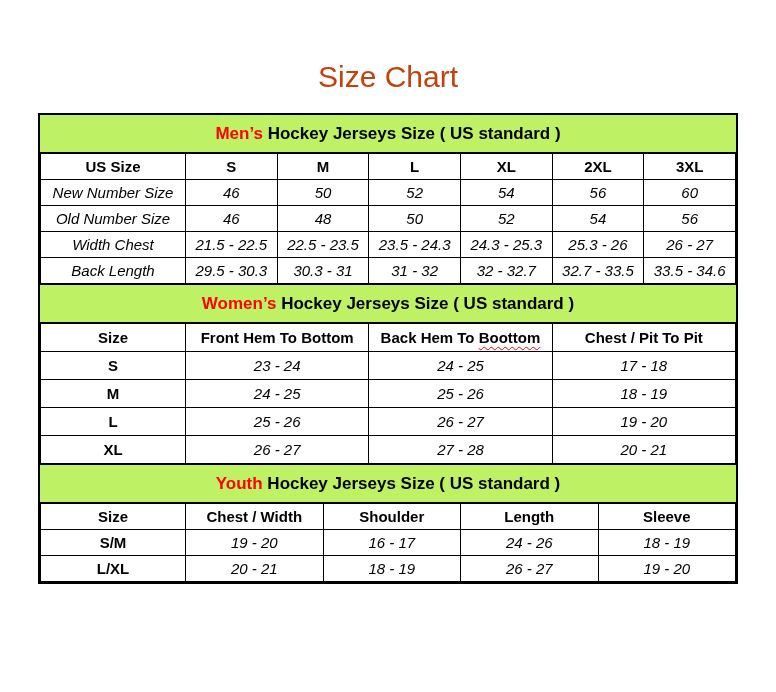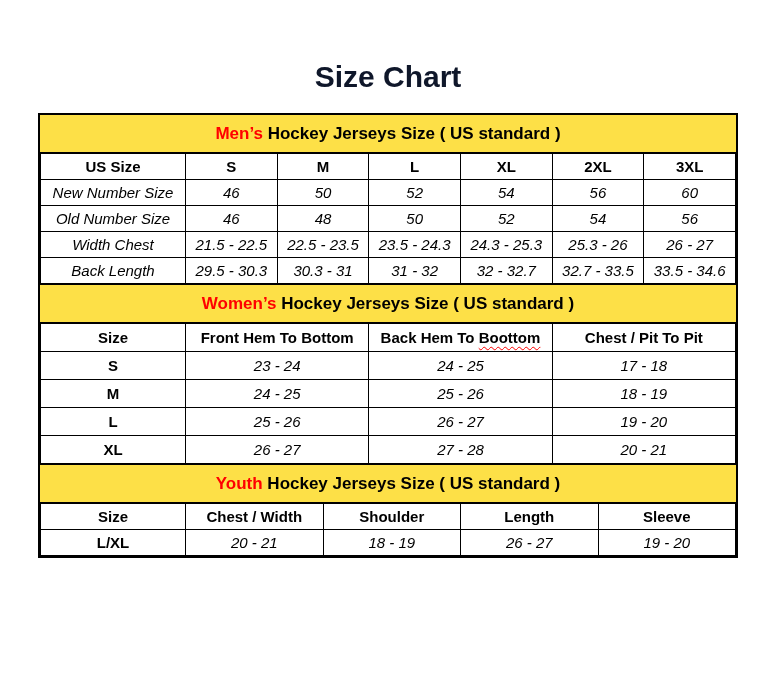--- a/index.html
+++ b/index.html
@@ -7,32 +7,32 @@
     margin: 0; padding: 0;
     width: 776px; height: 692px;
     background: #ffffff;
     font-family: "Liberation Sans", sans-serif;
     color: #000000;
   }
   .title {
     margin: 60px 0 0 0;
     text-align: center;
     font-size: 30px;
-    font-weight: 700;
-    color: #0f172a;
+    font-weight: 400;
+    color: #c2410c;
     letter-spacing: 0px;
   }
   .chart-frame {
     width: 700px;
     margin: 19px 0 0 38px;
     border: 2px solid #000000;
     background: #ffffff;
   }
   .band {
-    background: #fde047;
+    background: #bef264;
     text-align: center;
     font-weight: 700;
     font-size: 17px;
     padding: 9px 0 8px 0;
     border-bottom: 1px solid #000000;
   }
   .band + table { border-top: 0; }
   .band.mid { border-top: 1px solid #000000; }
   .band .hl { color: #FF0000; }
   table.size-table {
@@ -191,20 +191,27 @@
       </colgroup>
     <tbody>
         <tr>
       <th>Size</th>
       <th>Chest / Width</th>
       <th>Shoulder</th>
       <th>Length</th>
       <th>Sleeve</th>
     </tr>
     <tr>
+      <th>S/M</th>
+      <td>19 - 20</td>
+      <td>16 - 17</td>
+      <td>24 - 26</td>
+      <td>18 - 19</td>
+    </tr>
+    <tr>
       <th>L/XL</th>
       <td>20 - 21</td>
       <td>18 - 19</td>
       <td>26 - 27</td>
       <td>19 - 20</td>
     </tr>
   </tbody>
     </table>
 
 </div>

